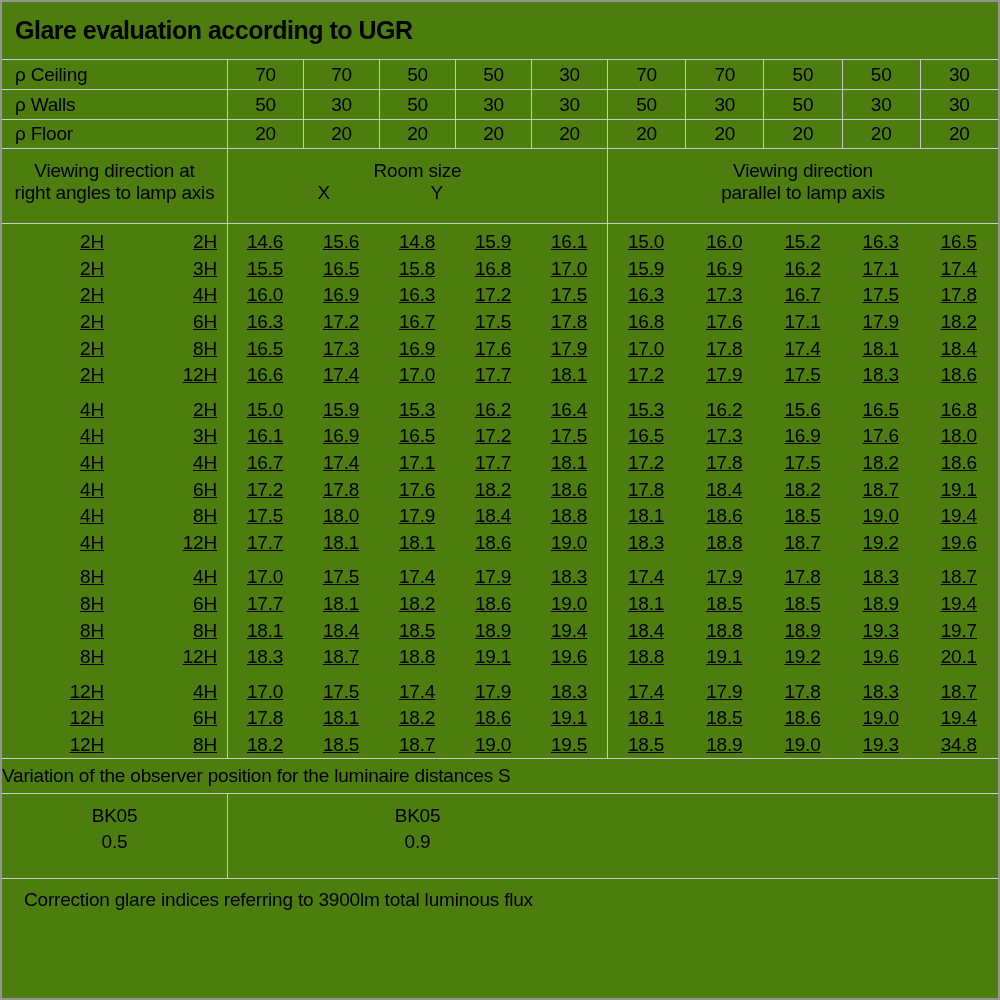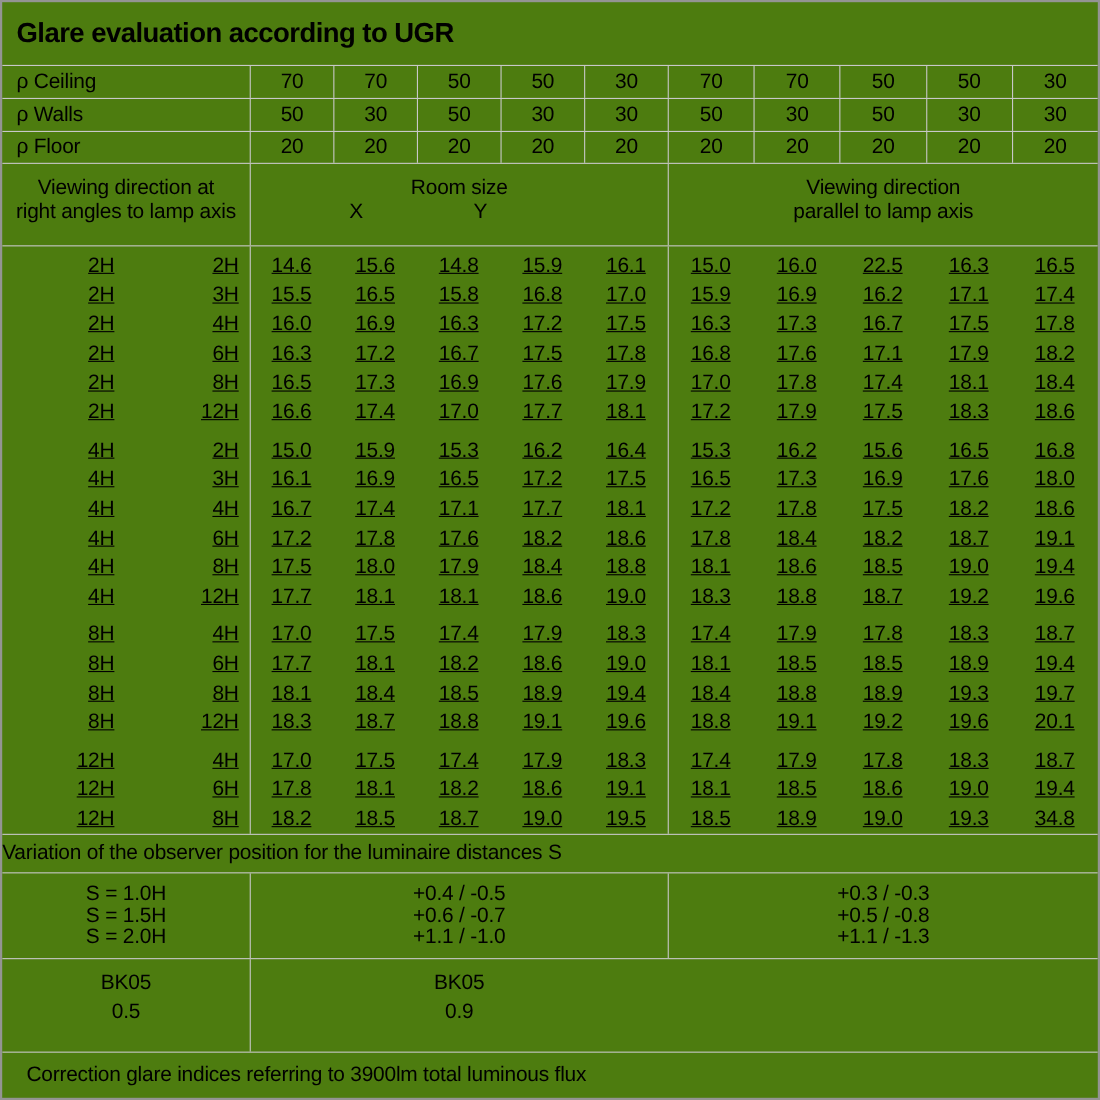--- a/index.html
+++ b/index.html
@@ -133,21 +133,21 @@
           <div class="drow">
             <div class="dx">2H</div>
             <div class="dy">2H</div>
             <div class="dv">14.6</div>
             <div class="dv">15.6</div>
             <div class="dv">14.8</div>
             <div class="dv">15.9</div>
             <div class="dv">16.1</div>
             <div class="dv">15.0</div>
             <div class="dv">16.0</div>
-            <div class="dv">22.5</div>
+            <div class="dv">15.2</div>
             <div class="dv">16.3</div>
             <div class="dv">16.5</div>
           </div>
           <div class="drow">
             <div class="dx">2H</div>
             <div class="dy">3H</div>
             <div class="dv">15.5</div>
             <div class="dv">16.5</div>
             <div class="dv">15.8</div>
             <div class="dv">16.8</div>
@@ -403,37 +403,20 @@
             <div class="dv">34.8</div>
           </div>
         </div>
       </div>
   </div>
 
   <div class="variation-row">
     <span>Variation of the observer position for the luminaire distances S</span>
   </div>
 
-  <div class="s-section">
-    <div class="scol" id="s-labels">
-        <div class="sline">S = 1.0H</div>
-        <div class="sline">S = 1.5H</div>
-        <div class="sline">S = 2.0H</div>
-      </div>
-    <div class="scol" id="s-perp">
-        <div class="sline">+0.4 / -0.5</div>
-        <div class="sline">+0.6 / -0.7</div>
-        <div class="sline">+1.1 / -1.0</div>
-      </div>
-    <div class="scol" id="s-par">
-        <div class="sline">+0.3 / -0.3</div>
-        <div class="sline">+0.5 / -0.8</div>
-        <div class="sline">+1.1 / -1.3</div>
-      </div>
-  </div>
 
   <div class="std-section">
     <div class="stdcol" id="std-perp">
         <div class="stdline">BK05</div>
         <div class="stdline">0.5</div>
       </div>
     <div class="stdcol" id="std-par">
         <div class="stdline">BK05</div>
         <div class="stdline">0.9</div>
       </div>

